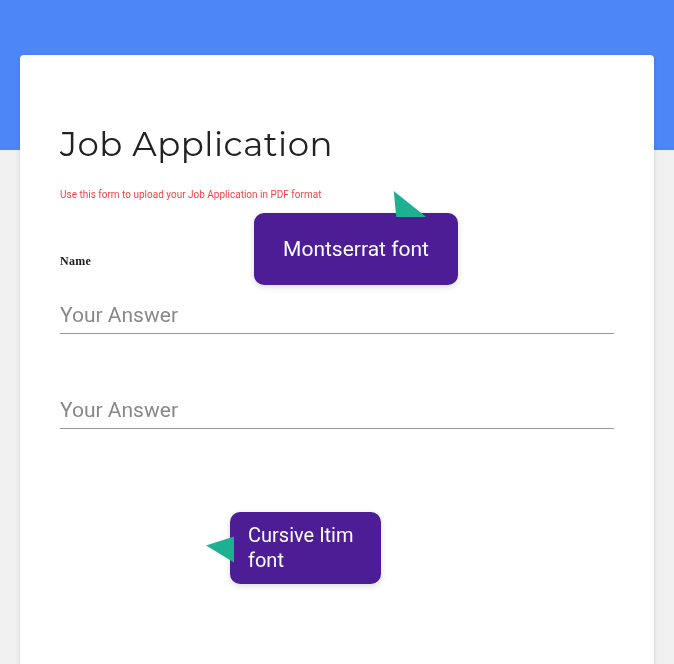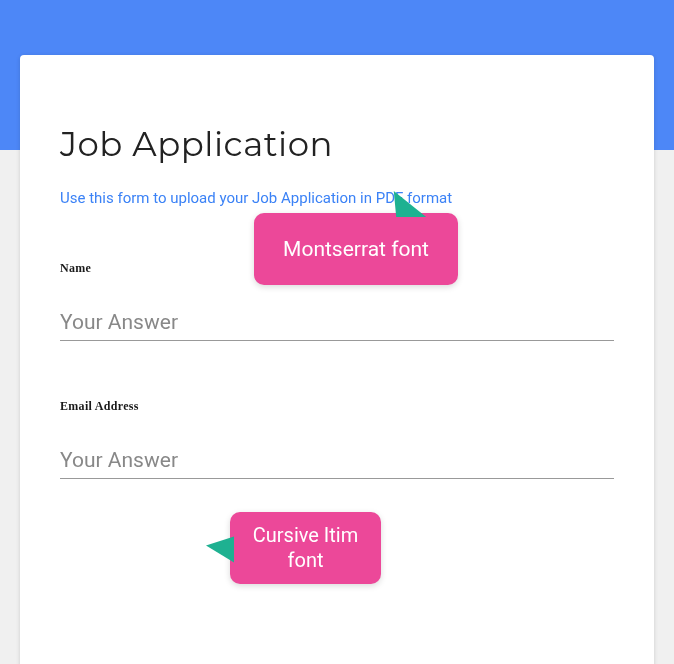--- a/index.html
+++ b/index.html
@@ -33,22 +33,22 @@
   .form-title {
     font-size: 34px;
     font-weight: 400;
     color: #222;
     letter-spacing: 0.5px;
     font-family: "Montserrat", -apple-system, sans-serif;
     margin-bottom: 24px;
     margin-top: 20px;
   }
   .form-subtitle {
-    font-size: 15px;
-    color: #3b82f6;
+    font-size: 10px;
+    color: #ef4444;
     margin-bottom: 54px;
   }
   .field {
     margin-bottom: 58px;
   }
   .field-label {
     font-size: 12px;
     font-weight: 600;
     color: #1a1a1a;
     margin-bottom: 28px;
@@ -70,27 +70,27 @@
   .field-input::placeholder {
     color: #888;
   }
   .field-dob .field-label {
     margin-bottom: 28px;
   }
 
   
   .callout {
     position: absolute;
-    background: #ec4899;
+    background: #4c1d95;
     color: #ffffff;
     border-radius: 10px;
     padding: 18px 26px;
     font-size: 21px;
     font-weight: 400;
-    text-align: center;
+    text-align: left;
     box-shadow: 0 2px 6px rgba(0,0,0,0.15);
     line-height: 1.25;
   }
   .callout .tail {
     position: absolute;
     width: 0;
     height: 0;
   }
   .callout-1 {
     top: 213px;
@@ -137,21 +137,20 @@
 <div class="form-card">
   <h1 class="form-title">Job Application</h1>
   <p class="form-subtitle">Use this form to upload your Job Application in PDF format</p>
 
   <div class="field">
     <label class="field-label">Name</label>
     <input class="field-input" type="text" placeholder="Your Answer" style="">
   </div>
 
   <div class="field">
-    <label class="field-label">Email Address</label>
     <input class="field-input" type="text" placeholder="Your Answer" style="">
   </div>
 
 </div>
 
 <div class="callout callout-1">
   <div class="tail"></div>
   <span>Montserrat font</span>
 </div>
 

